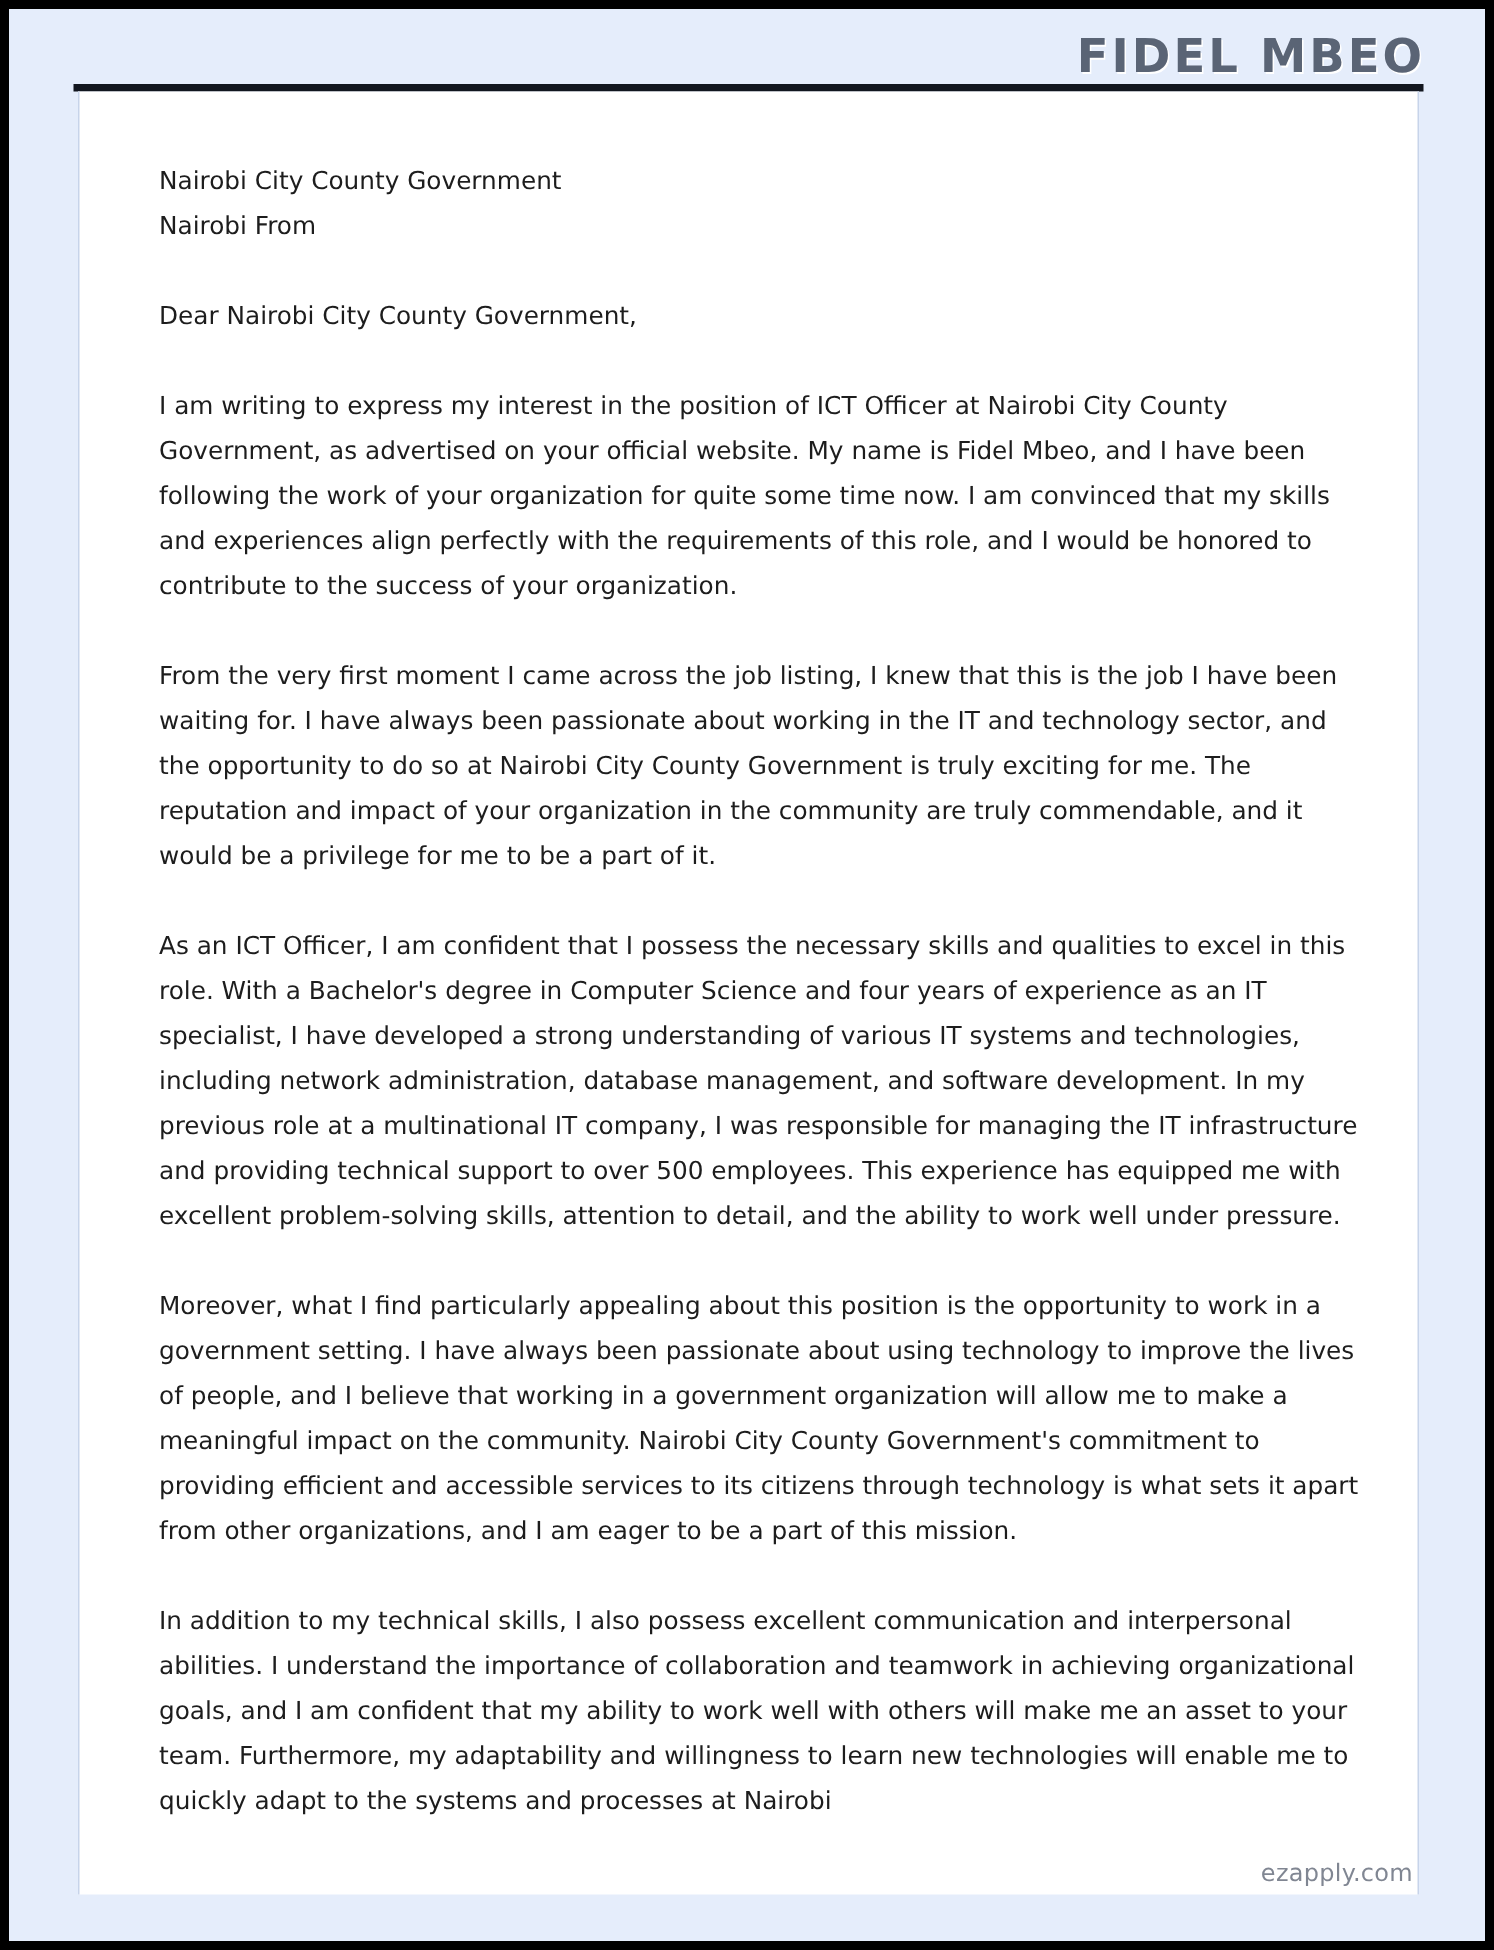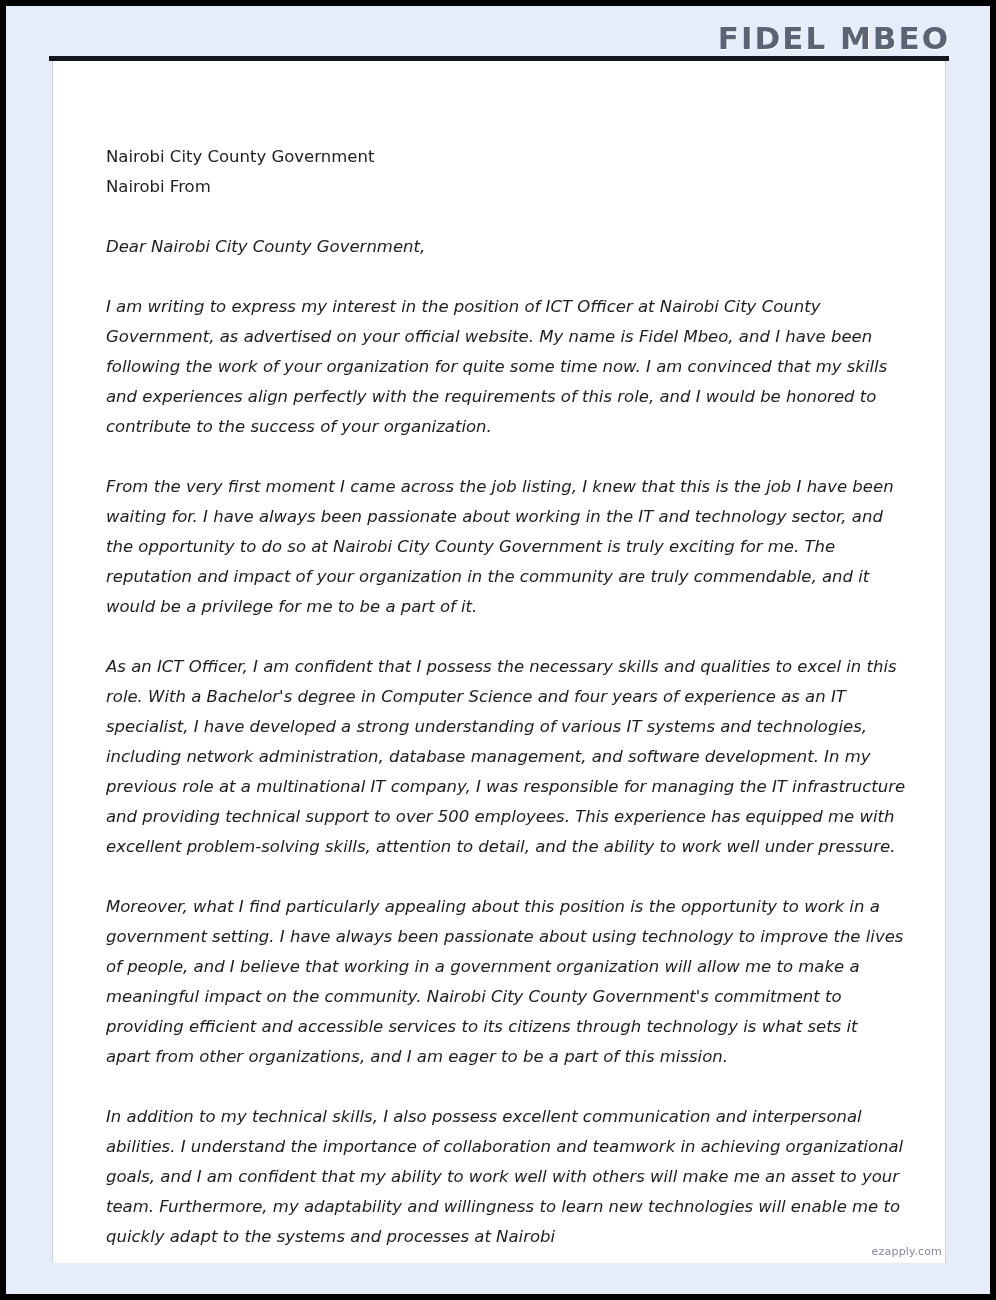--- a/index.html
+++ b/index.html
@@ -64,39 +64,37 @@
   }
   .letter {
     position: absolute;
     left: 53px;
     top: 45px;
     width: 800px;
     font-family: "DejaVu Sans", sans-serif;
     font-size: 16.5px;
     line-height: 30px;
     color: #1d1d1d;
-    margin-top: 36px;
   }
   .addr-line {
     white-space: pre;
   }
   .para {
     margin: 0;
     padding: 0;
-    font-style: italic;
   }
   .spacer {
     height: 30px;
   }
   .watermark {
     position: absolute;
     right: 48px;
     bottom: 36px;
     font-family: "DejaVu Sans", sans-serif;
-    font-size: 11px;
+    font-size: 16px;
     color: #6b7280;
     opacity: 0.85;
     letter-spacing: 0.2px;
     text-align: right;
   }
 </style>
 </head>
 <body>
 
 <div class="page">

